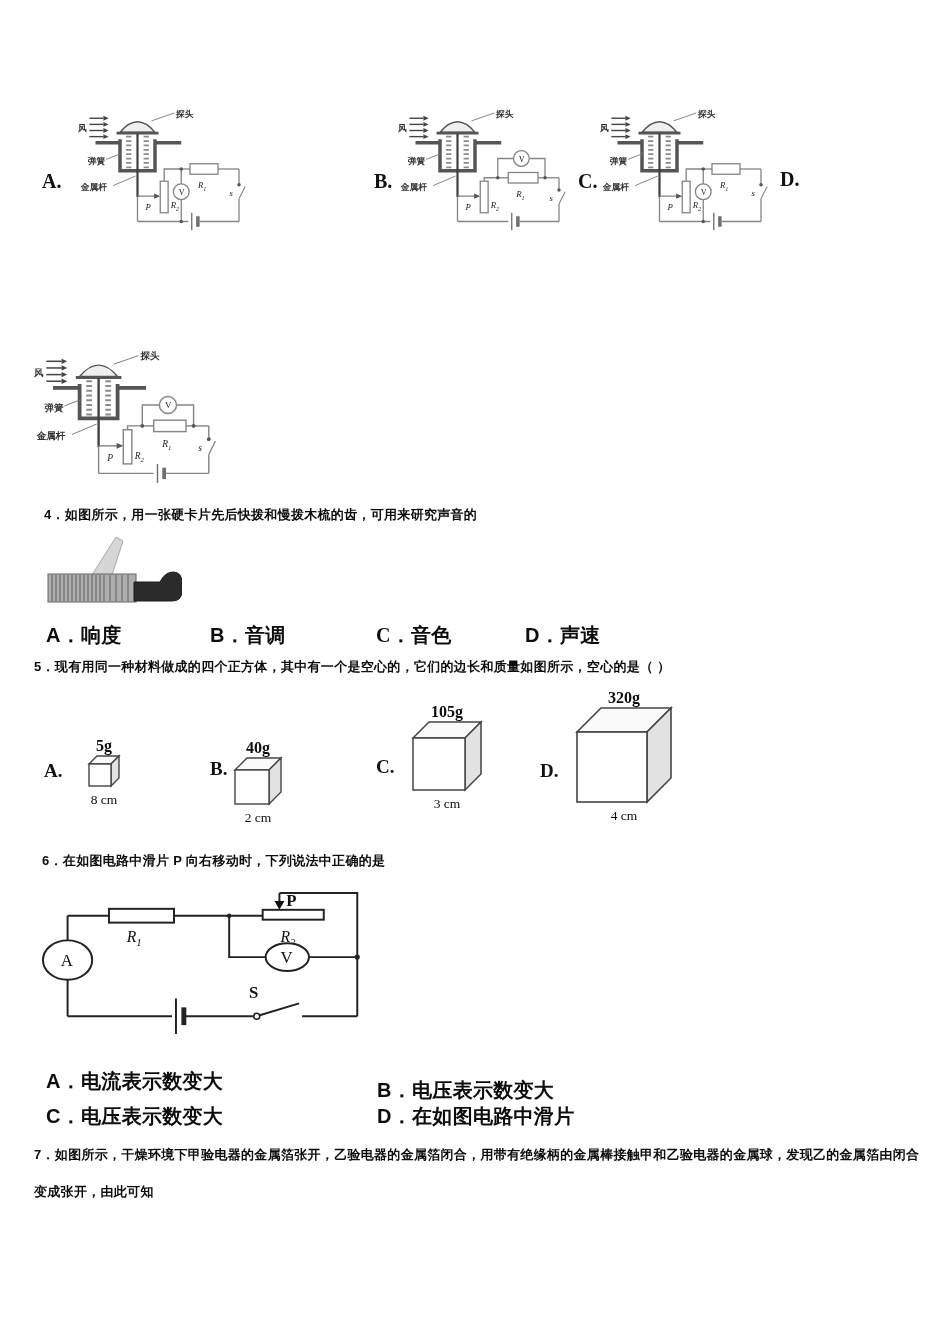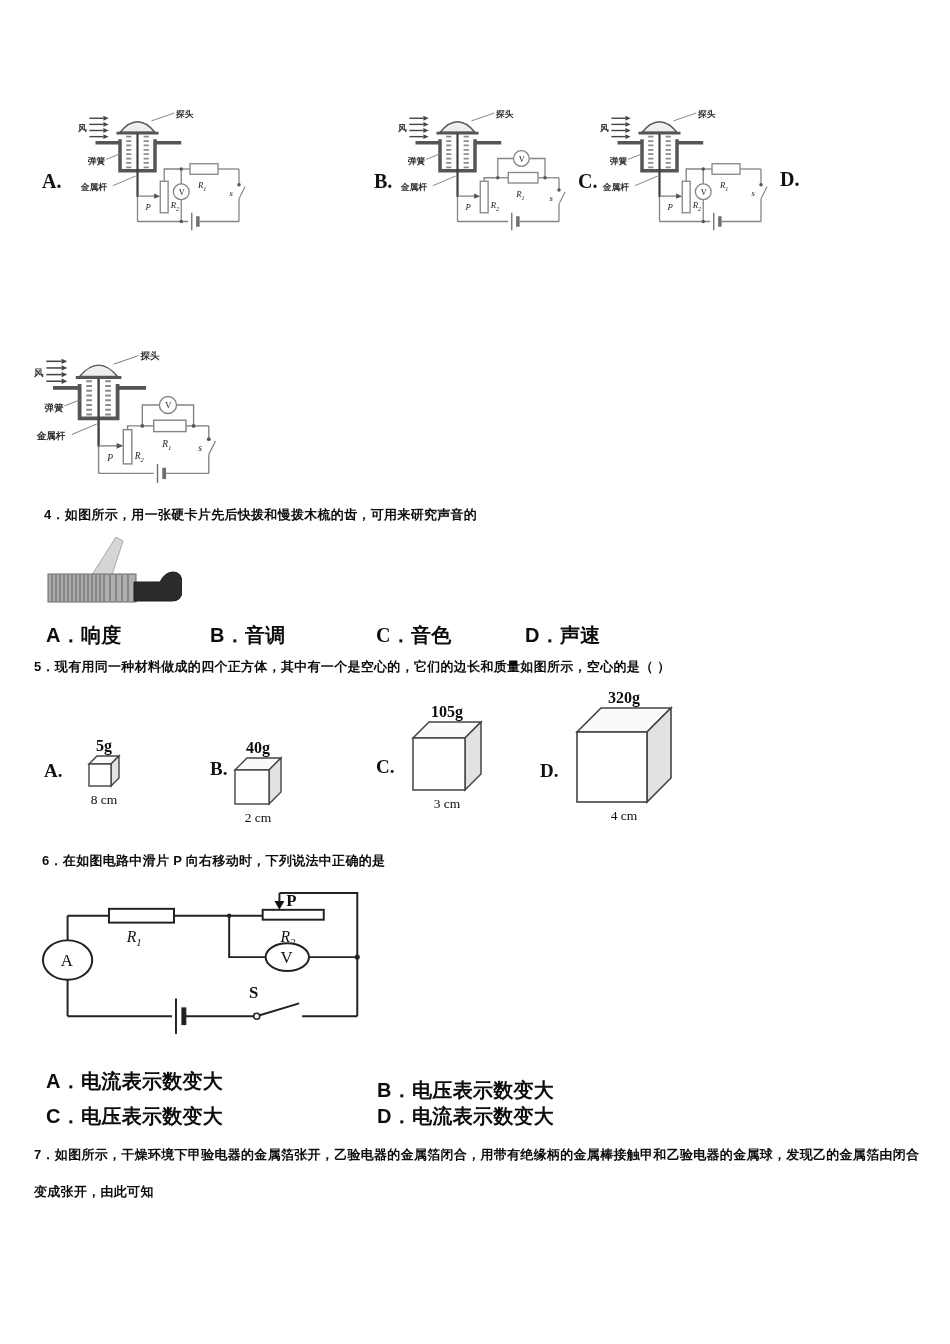--- a/index.html
+++ b/index.html
@@ -454,15 +454,15 @@
   <g>
     <circle cx="220" cy="130" r="3" fill="#fff" stroke="#222" stroke-width="1.6"></circle>
     <line x1="223" y1="129" x2="263" y2="117" stroke="#222" stroke-width="2"></line>
     <text class="bigmeter" x="212" y="112" style="font-weight:bold">S</text>
   </g>
 </svg>
 
 <div class="optspan" style="left:46px;top:1068px;">A．电流表示数变大</div>
 <div class="optspan" style="left:377px;top:1068px;margin-top:9px;">B．电压表示数变大</div>
 <div class="optspan" style="left:46px;top:1103px;">C．电压表示数变大</div>
-<div class="optspan" style="left:377px;top:1103px;">D．电流表示数变大</div>
+<div class="optspan" style="left:377px;top:1103px;">D．在如图电路中滑片</div>
 
 <div class="qtext qwrap" style="left:34px;top:1136px;width:892px;">7．如图所示，干燥环境下甲验电器的金属箔张开，乙验电器的金属箔闭合，用带有绝缘柄的金属棒接触甲和乙验电器的金属球，发现乙的金属箔由闭合变成张开，由此可知</div>
 
 </body></html>

